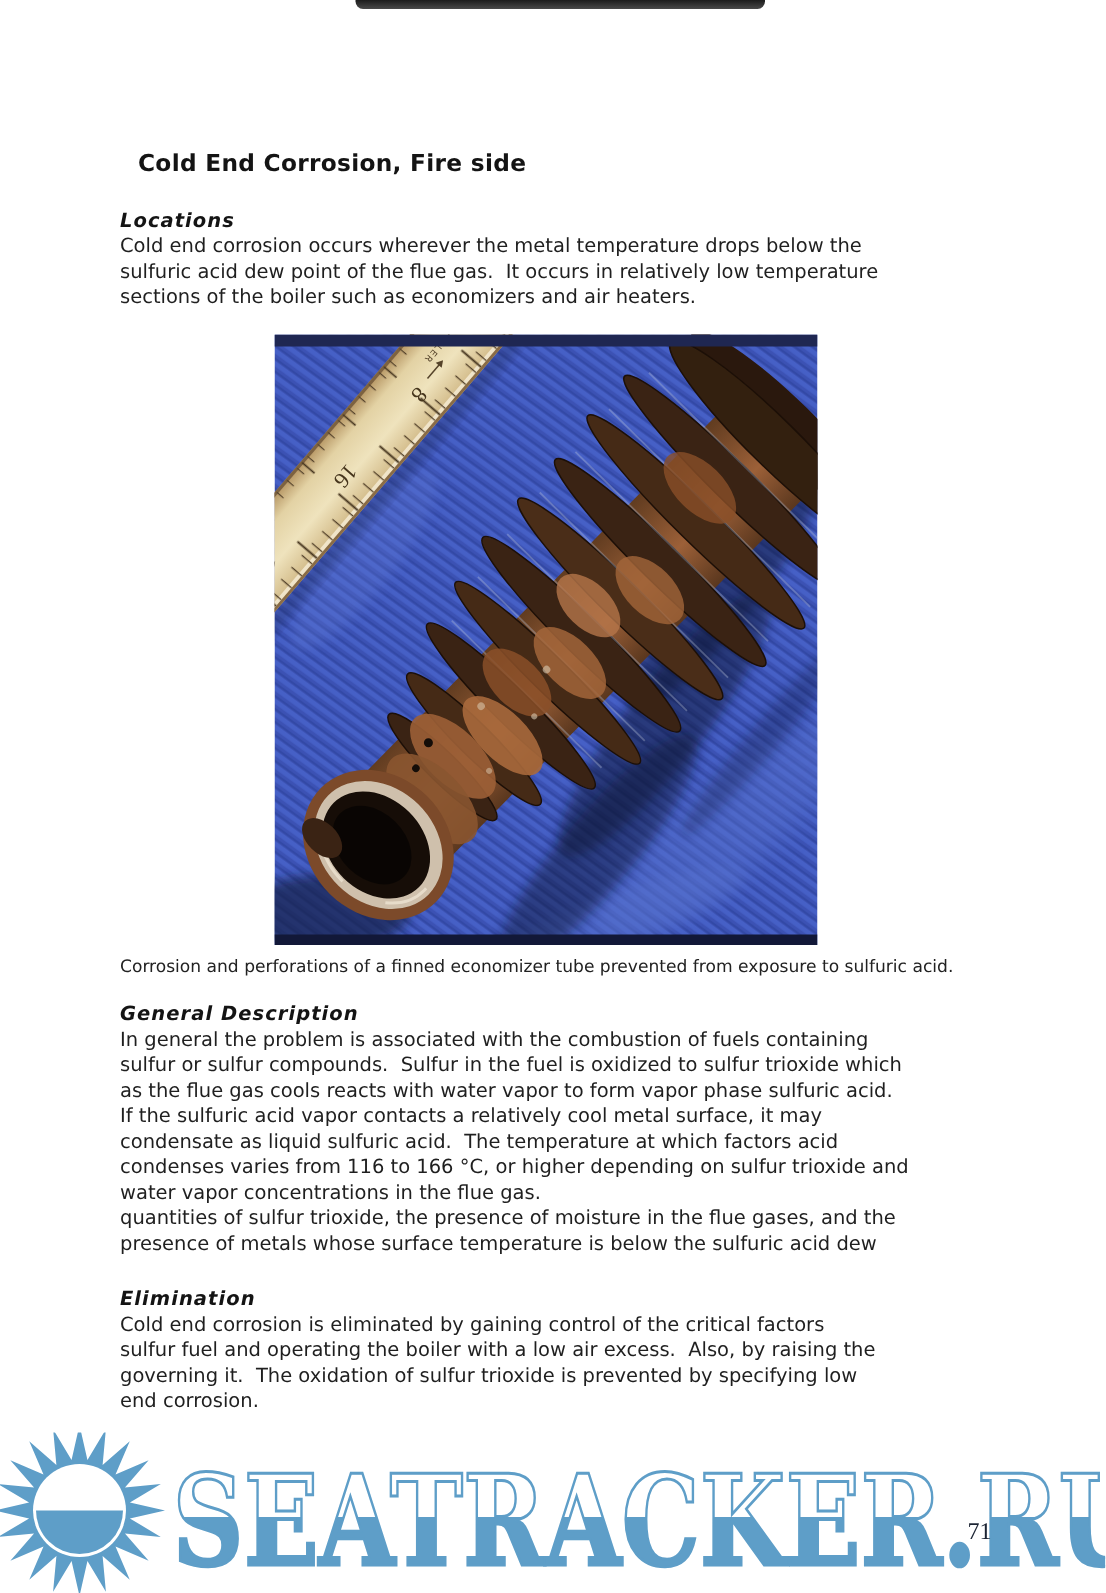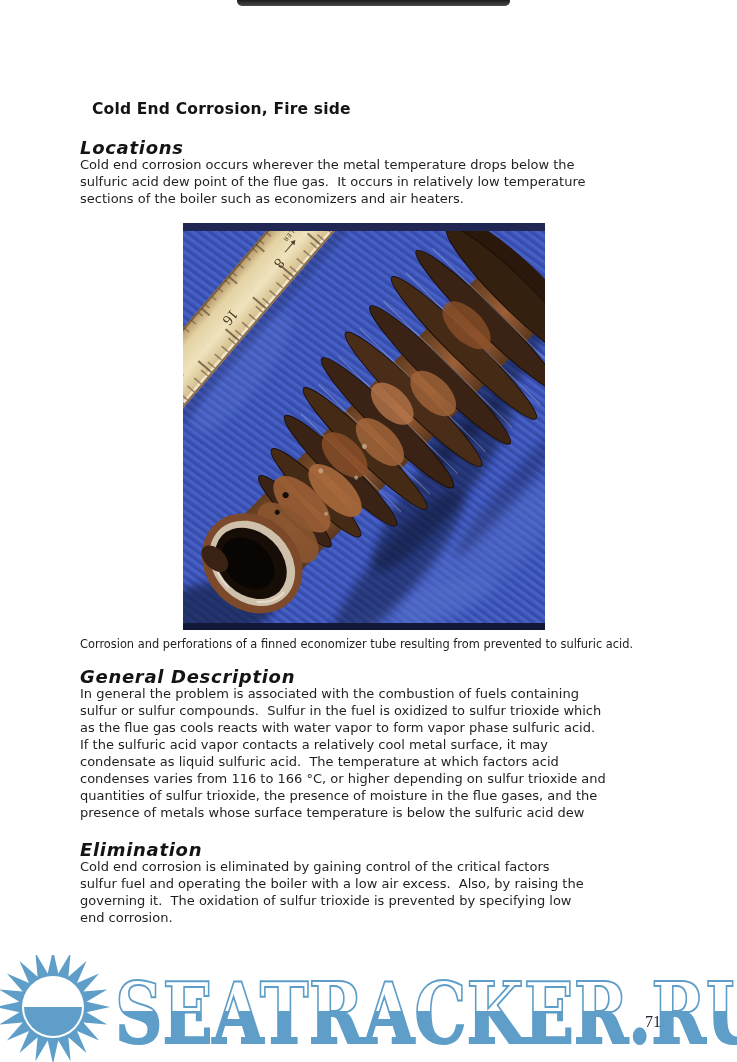--- a/index.html
+++ b/index.html
@@ -2,21 +2,21 @@
 <html><head>
 <meta charset="utf-8">
 <style>
   html,body{margin:0;padding:0;background:#ffffff;}
   .page{position:relative;width:737px;height:1062px;background:#ffffff;overflow:hidden;
         font-family:"DejaVu Sans","Liberation Sans",sans-serif;color:#1f1f1f;}
   .redaction-bar{position:absolute;left:237px;top:0;width:273px;height:6px;
         background:linear-gradient(180deg,#1c1c1c,#4a4a4a);border-radius:0 0 5px 5px;}
   .content{position:absolute;left:80px;top:88px;width:590px;}
   h1.title{font-size:15.5px;line-height:19px;font-weight:bold;margin:12px;color:#141414;letter-spacing:.2px;}
-  h2.sec-heading{font-size:18px;line-height:17px;font-weight:bold;font-style:italic;
+  h2.sec-heading{font-size:13px;line-height:17px;font-weight:bold;font-style:italic;
         letter-spacing:.7px;margin:0;color:#141414;}
   .sec-locations h2{margin-top:20px;}
   .sec-general h2{margin-top:17px;}
   .sec-elimination h2{margin-top:20px;}
   .line{font-size:13px;line-height:17px;white-space:pre;}
   .para{margin:0;}
   figure.photo{margin:16px 0 0 103px;width:362px;height:407px;padding:0;}
   figure.photo svg{display:block;}
   .caption{margin:7px 0 0 0;font-size:11.4px;line-height:14px;color:#222222;}
   .watermark{position:absolute;left:0;top:955px;width:684px;height:107px;z-index:5;pointer-events:none;}
@@ -164,32 +164,33 @@
             <ellipse cx="372" cy="0" rx="34" ry="43" fill="none" stroke="#ece2d2" stroke-width="2" stroke-dasharray="30 150" opacity="0.8"></ellipse>
             <ellipse cx="395" cy="30" rx="10" ry="16" fill="#3a2314"></ellipse>
           </g>
         </g>
 
         <rect x="0" y="0" width="362" height="8" fill="#1f2752"></rect>
         <rect x="0" y="400" width="362" height="7" fill="#121838"></rect>
       </svg>
     </figure>
 
-    <p class="caption">Corrosion and perforations of a finned economizer tube resulting from prevented to sulfuric acid.</p>
+    <p class="caption">Corrosion and perforations of a finned economizer tube prevented from exposure to sulfuric acid.</p>
 
     <section class="sec-general">
       <h2 class="sec-heading">General Description</h2>
       <div class="sec-body">
           <div class="para">
             <div class="line">In general the problem is associated with the combustion of fuels containing</div>
             <div class="line">sulfur or sulfur compounds.  Sulfur in the fuel is oxidized to sulfur trioxide which</div>
             <div class="line">as the flue gas cools reacts with water vapor to form vapor phase sulfuric acid.</div>
             <div class="line">If the sulfuric acid vapor contacts a relatively cool metal surface, it may</div>
             <div class="line">condensate as liquid sulfuric acid.  The temperature at which factors acid</div>
             <div class="line">condenses varies from 116 to 166 °C, or higher depending on sulfur trioxide and</div>
+            <div class="line">water vapor concentrations in the flue gas.</div>
           </div>
           <div class="para">
             <div class="line">quantities of sulfur trioxide, the presence of moisture in the flue gases, and the</div>
             <div class="line">presence of metals whose surface temperature is below the sulfuric acid dew</div>
           </div>
         </div>
     </section>
 
     <section class="sec-elimination">
       <h2 class="sec-heading">Elimination</h2>

